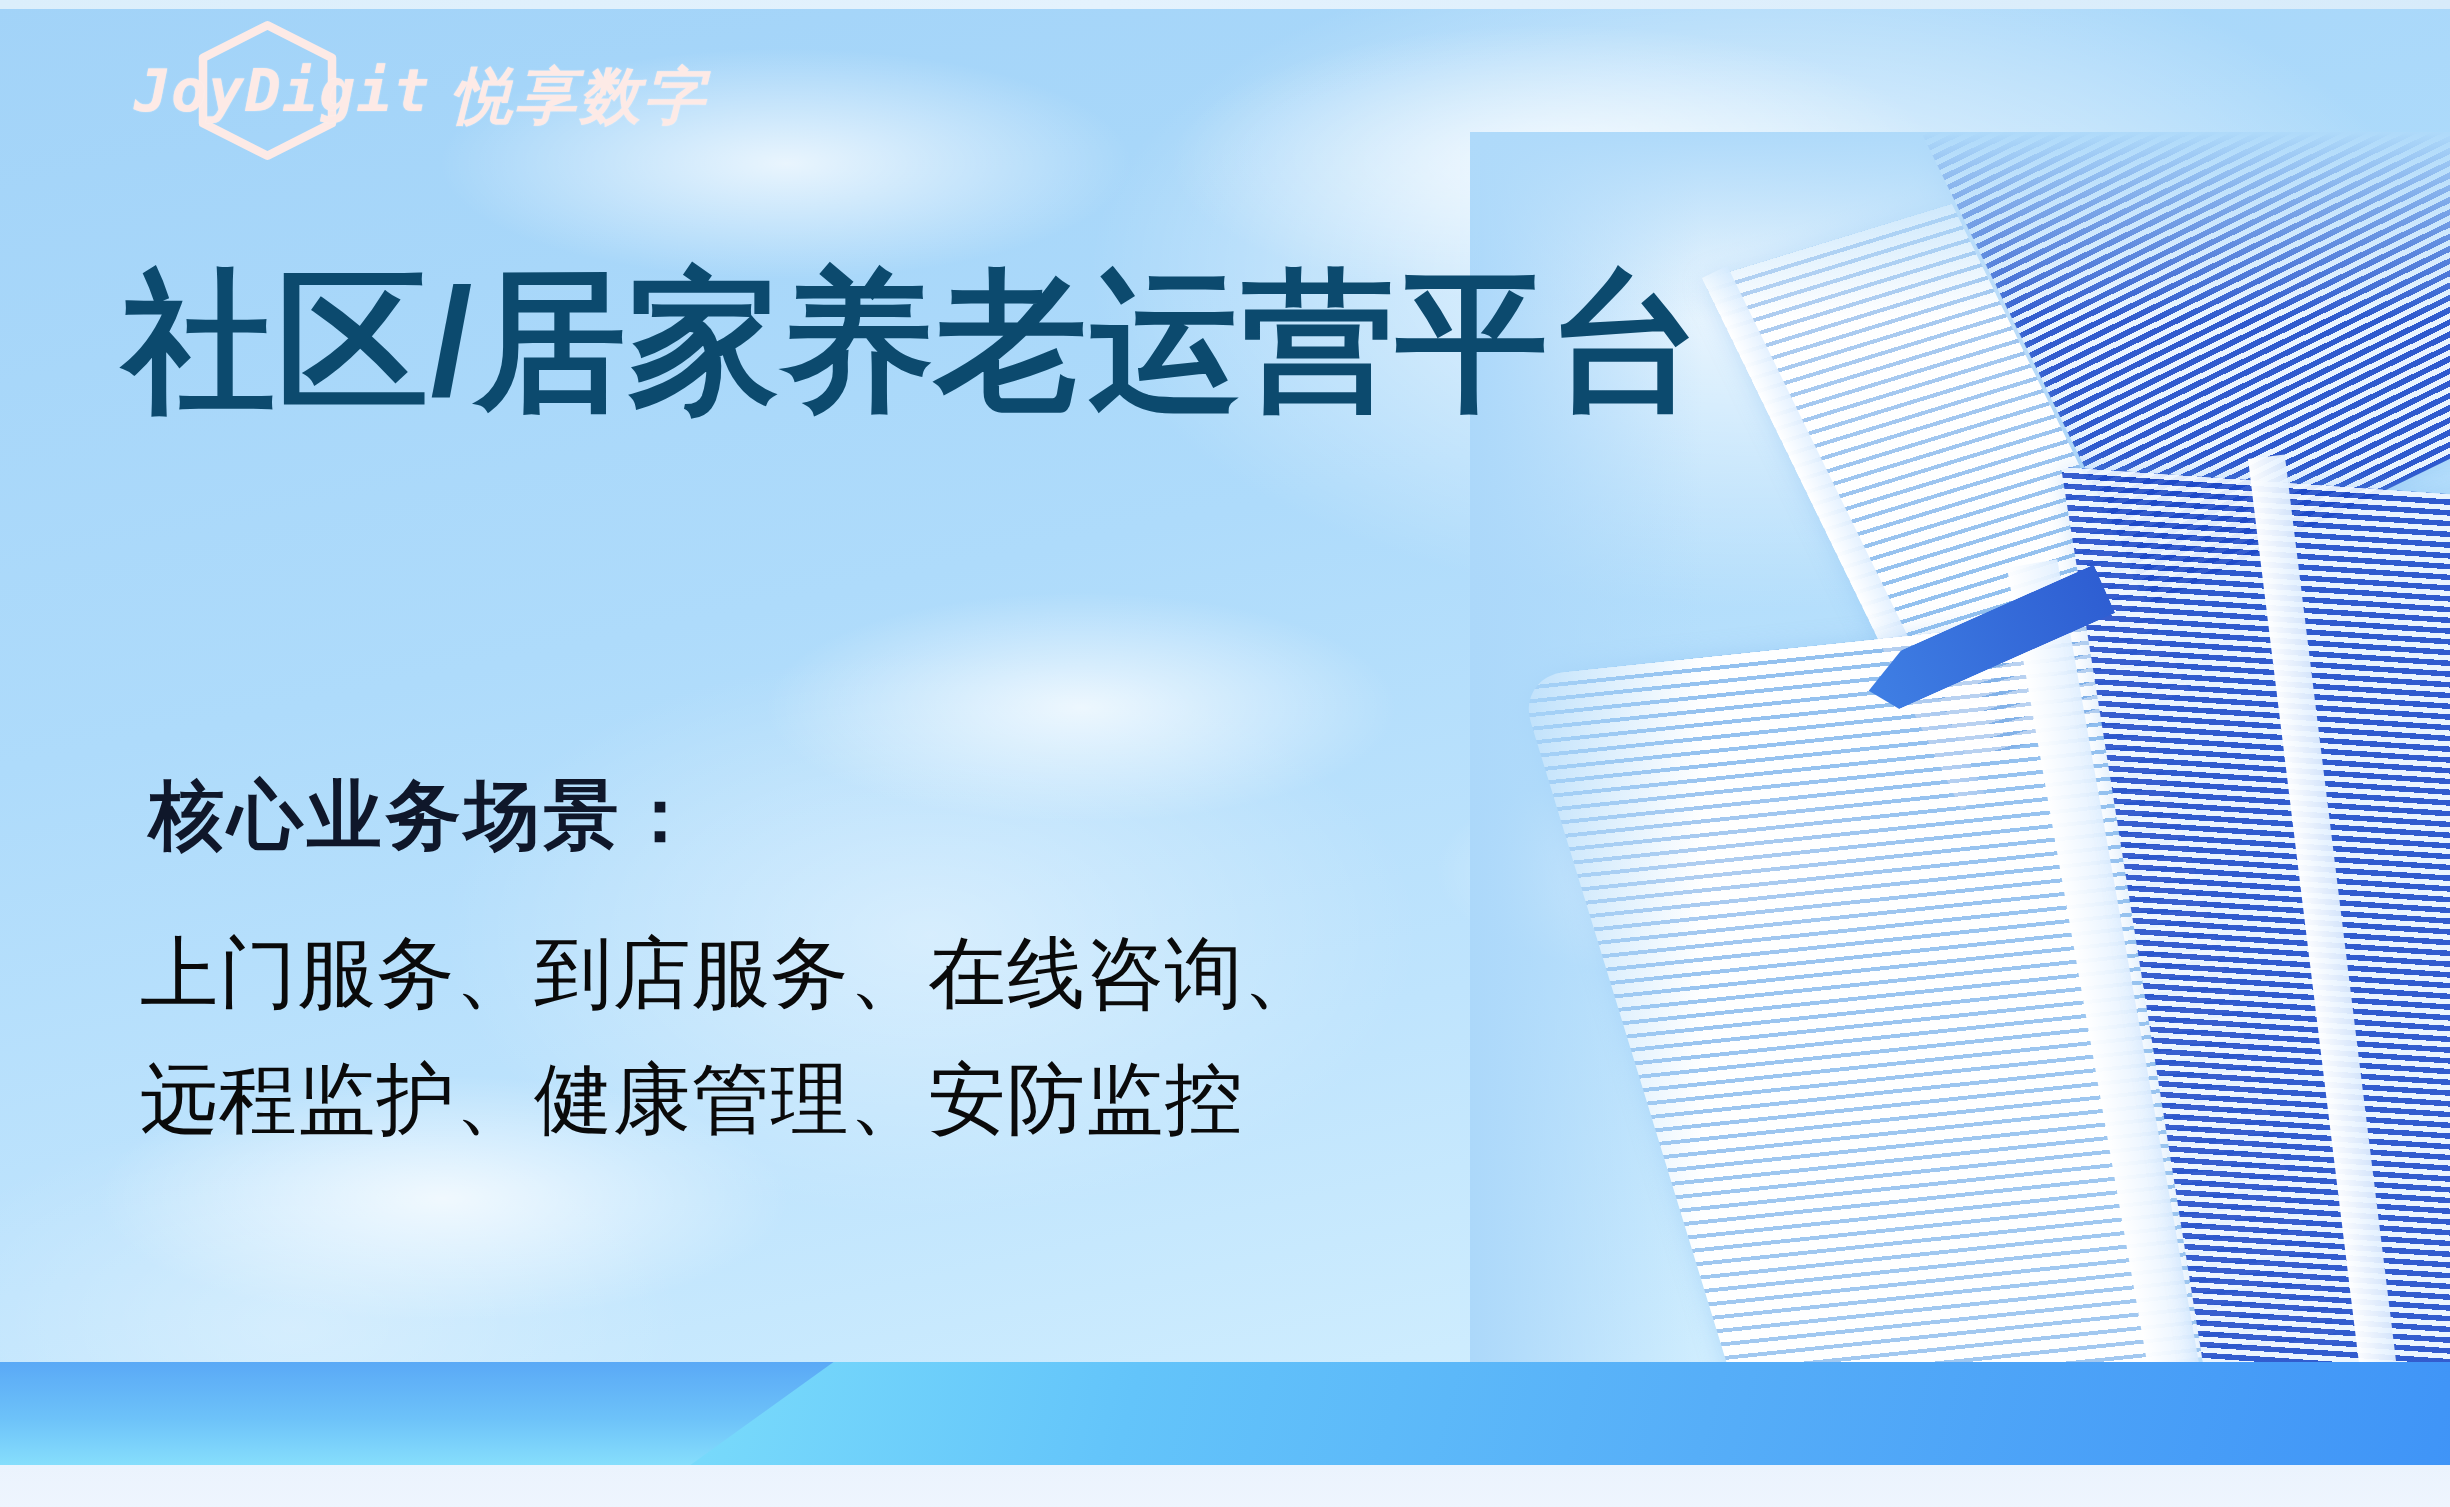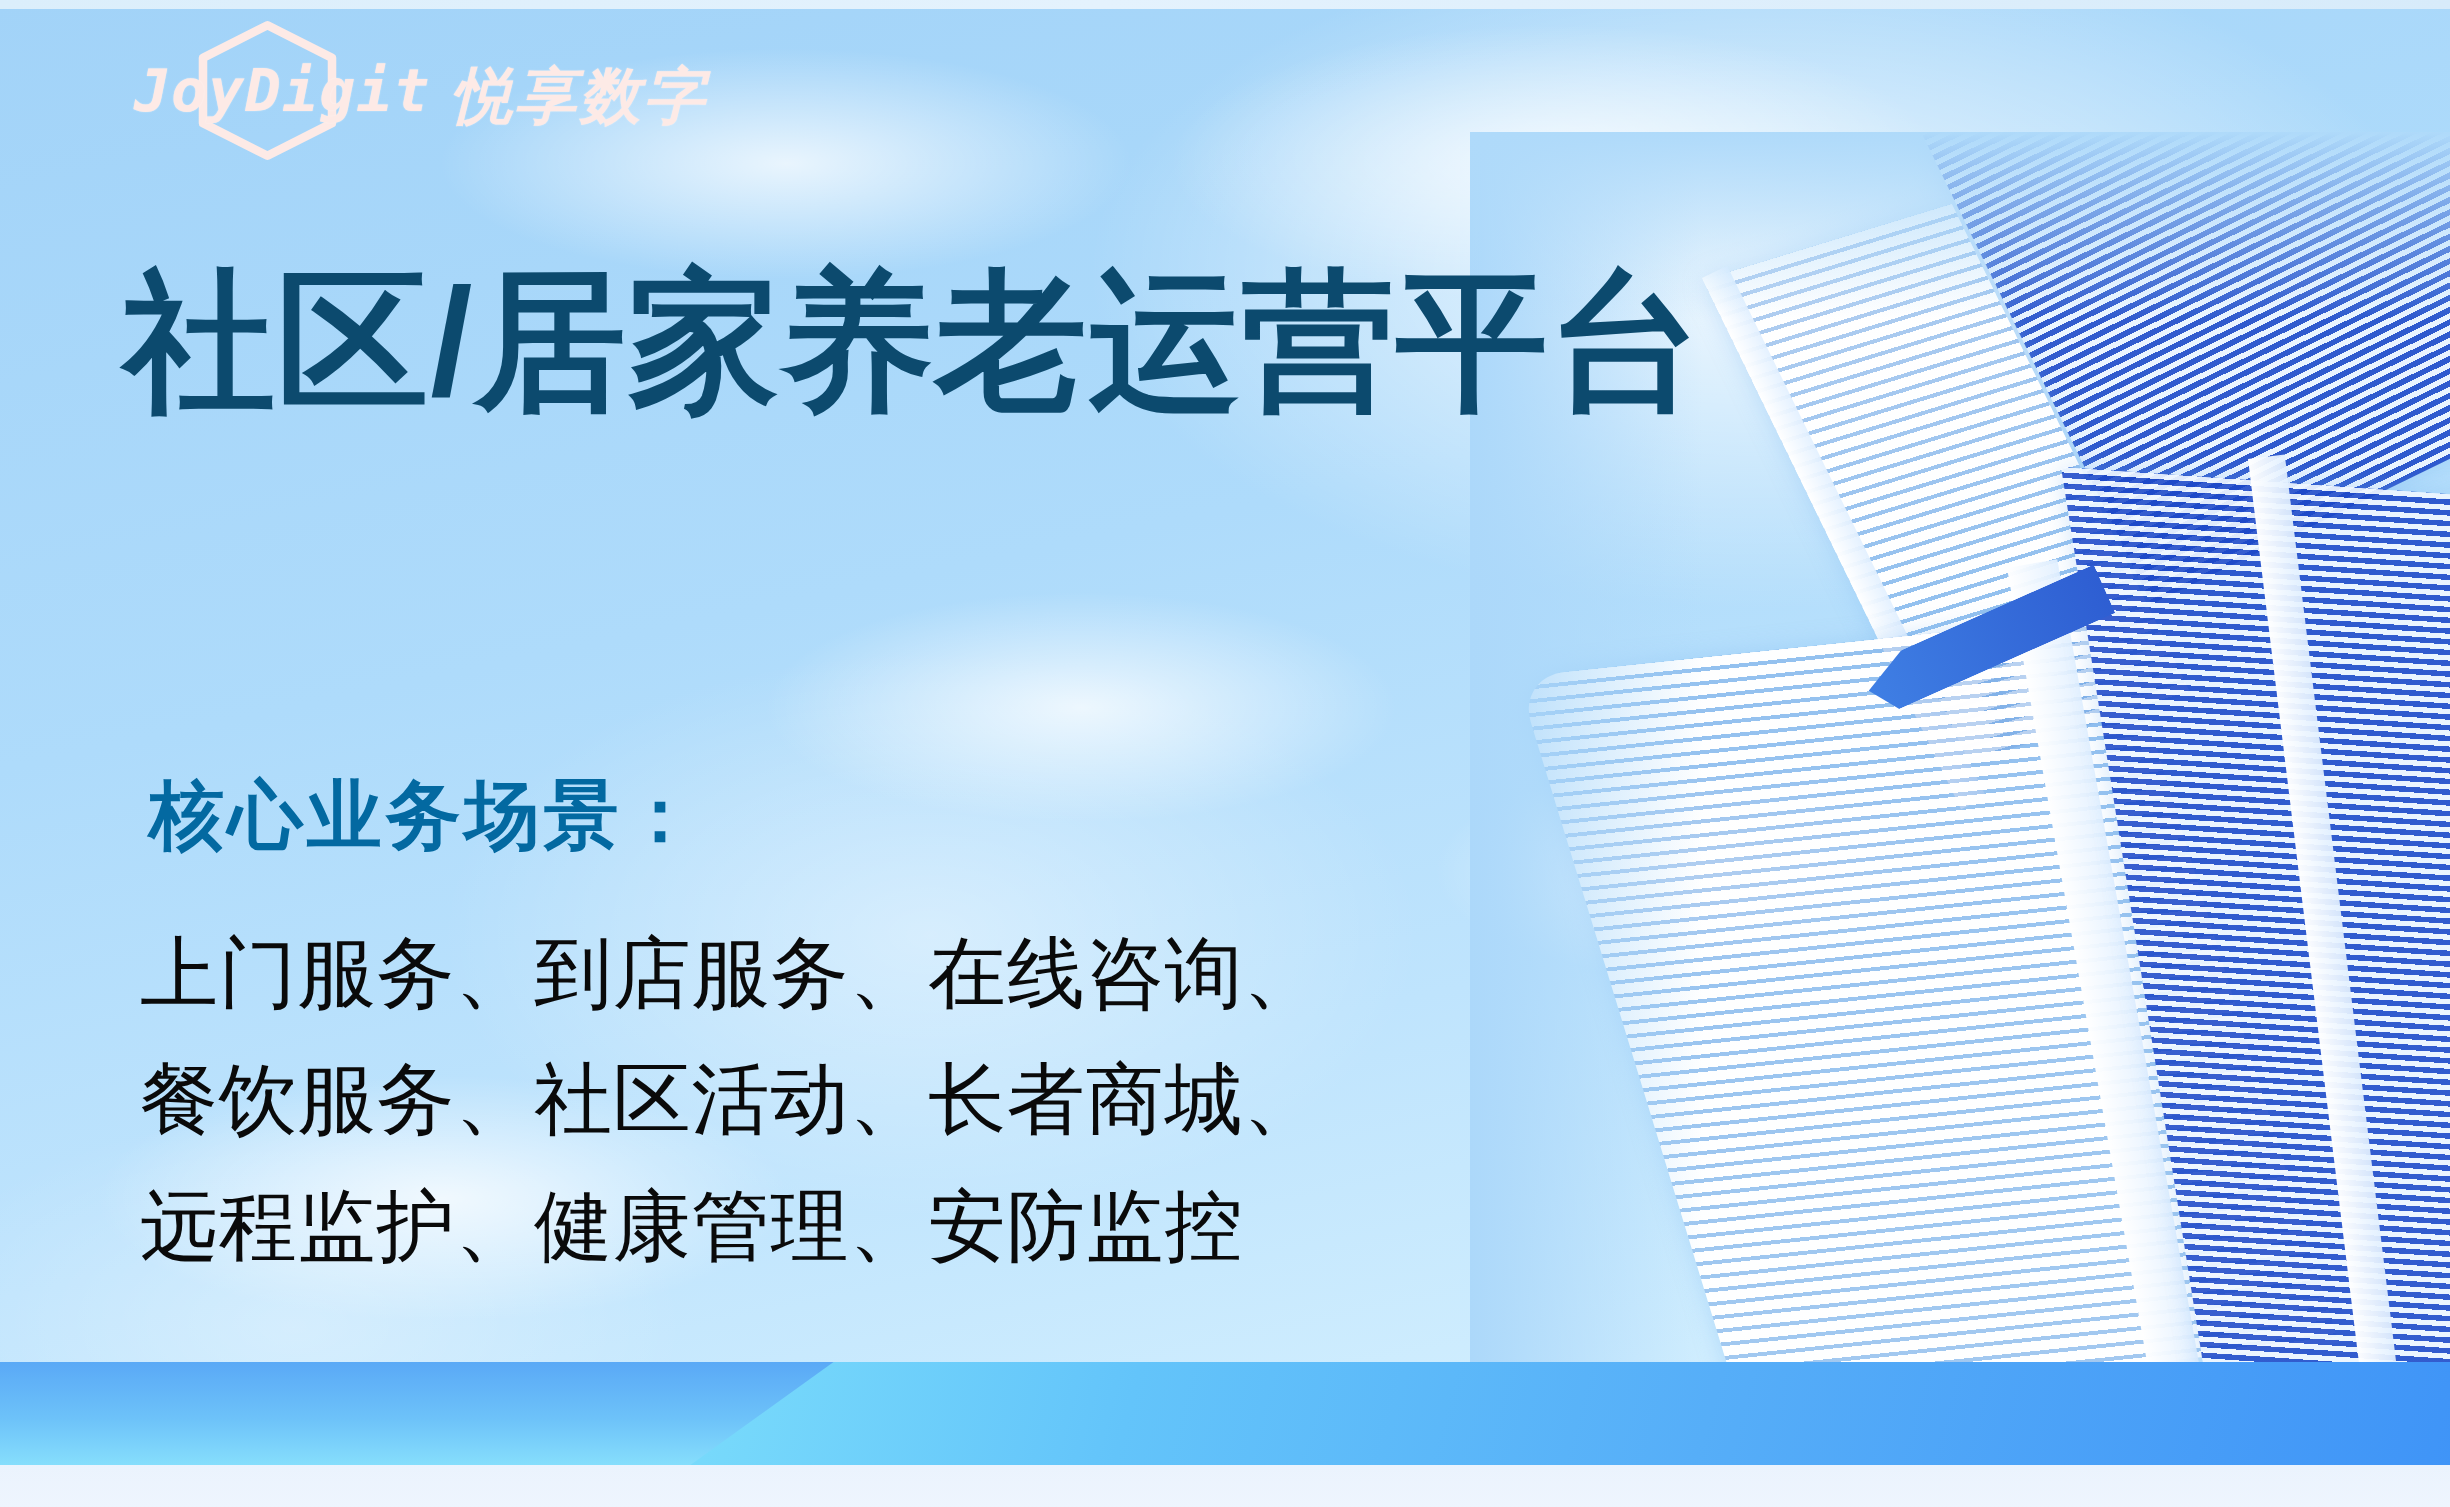--- a/index.html
+++ b/index.html
@@ -152,21 +152,21 @@
   }
 
   
   .section-heading {
     position: absolute;
     left: 149px;
     top: 766px;
     font-size: 75px;
     font-weight: 700;
     letter-spacing: 3.9px;
-    color: #0369a1;
+    color: #0f172a;
     white-space: nowrap;
   }
 
   
   .scenarios {
     position: absolute;
     left: 140px;
     top: 910px;
     width: 1478px;
   }
@@ -263,21 +263,20 @@
       <span class="logo-cn">悦享数字</span>
     </div>
   </div>
 
   <div class="title">社区/居家养老运营平台</div>
 
   <div class="section-heading">核心业务场景：</div>
 
   <div class="scenarios">
     <div class="scenario-line">上门服务、到店服务、在线咨询、</div>
-    <div class="scenario-line">餐饮服务、社区活动、长者商城、</div>
     <div class="scenario-line">远程监护、健康管理、安防监控</div>
   </div>
 
   <div class="ribbon">
     <div class="ribbon-bg noevent"></div>
     <div class="band">
       <div class="band-a noevent"></div>
       <div class="band-b noevent"></div>
     </div>
   </div>

